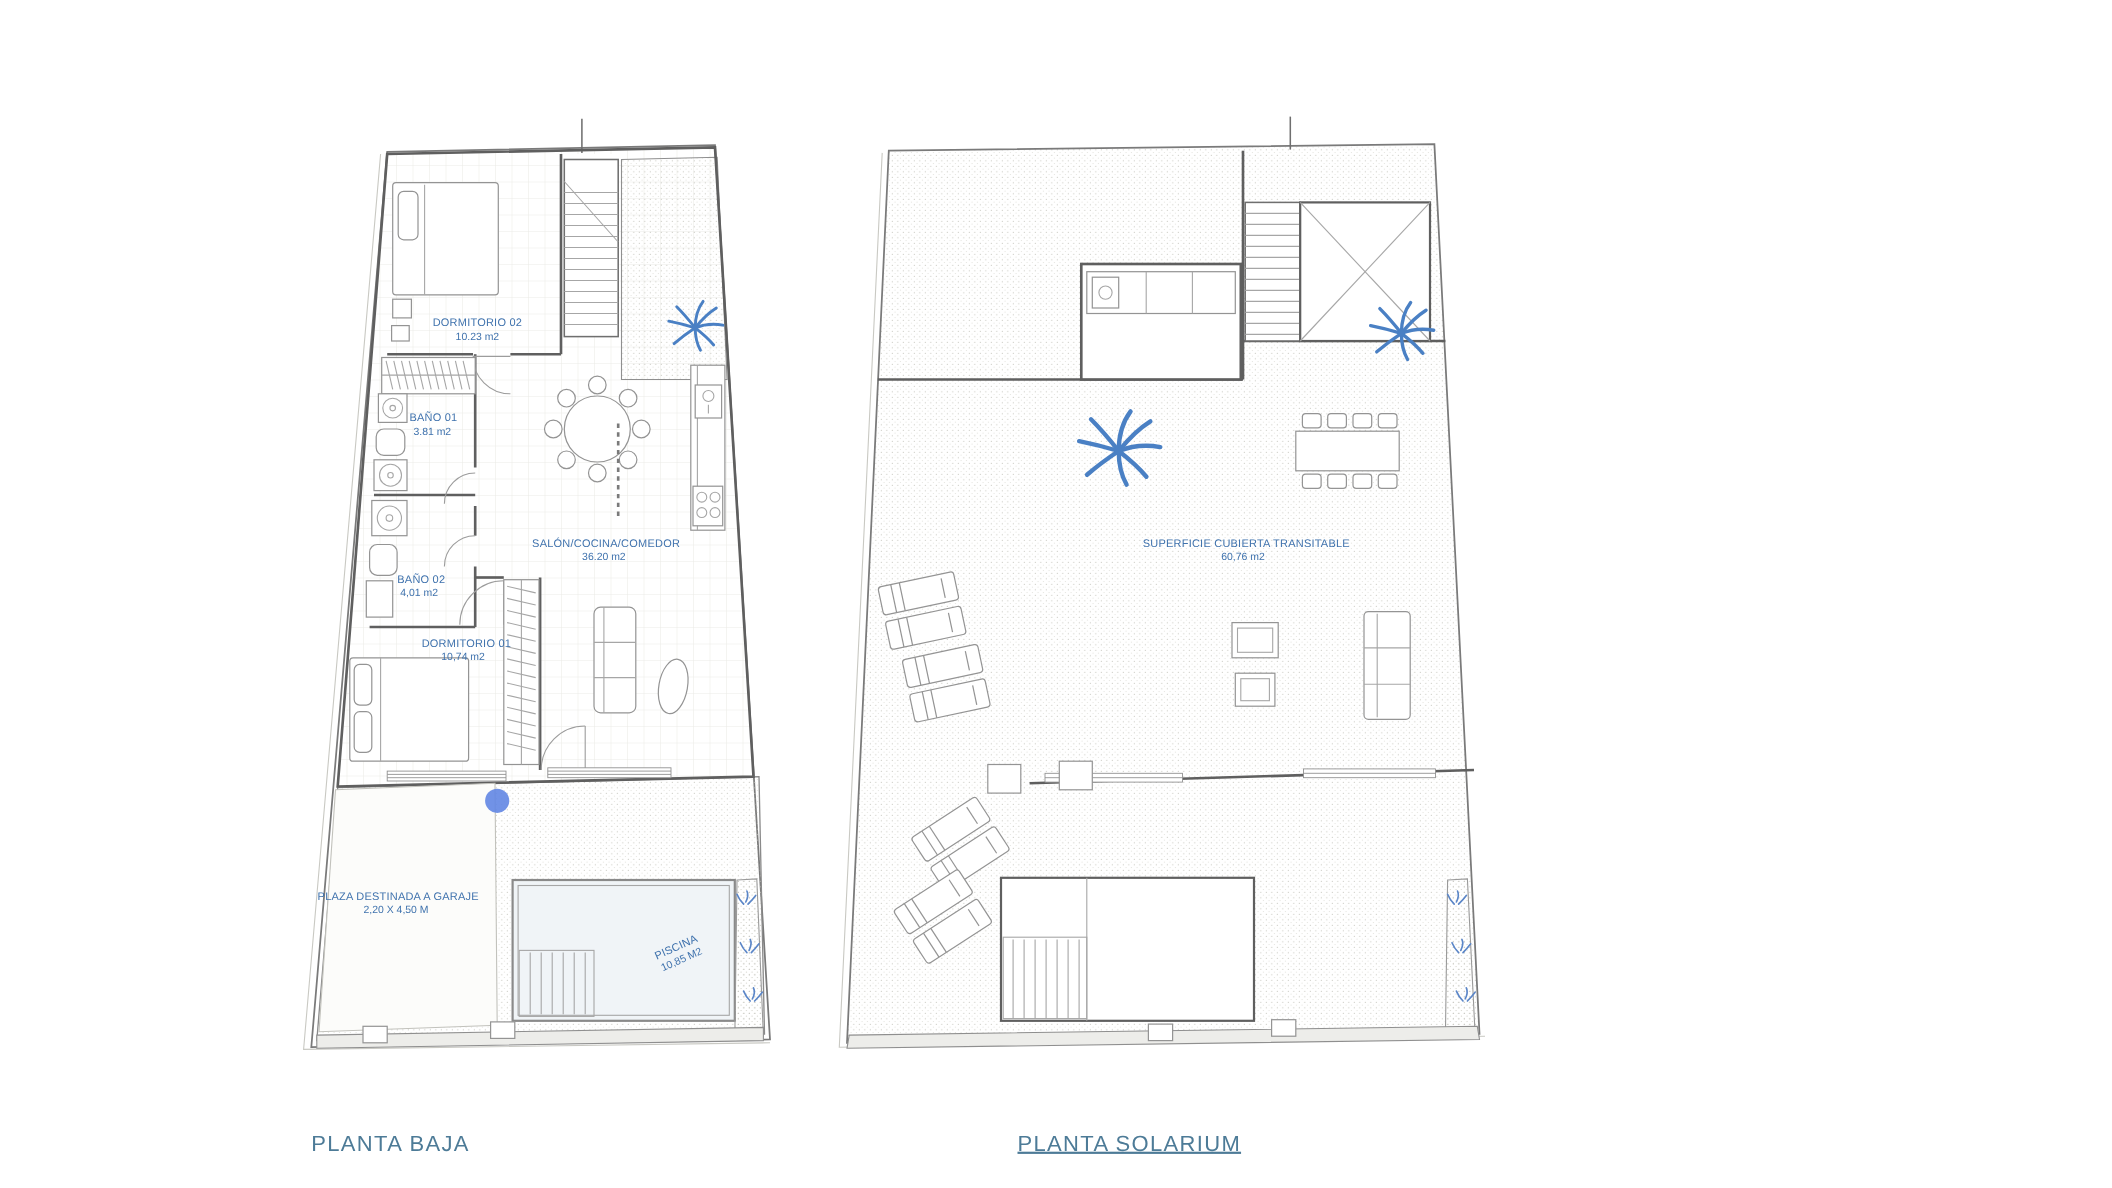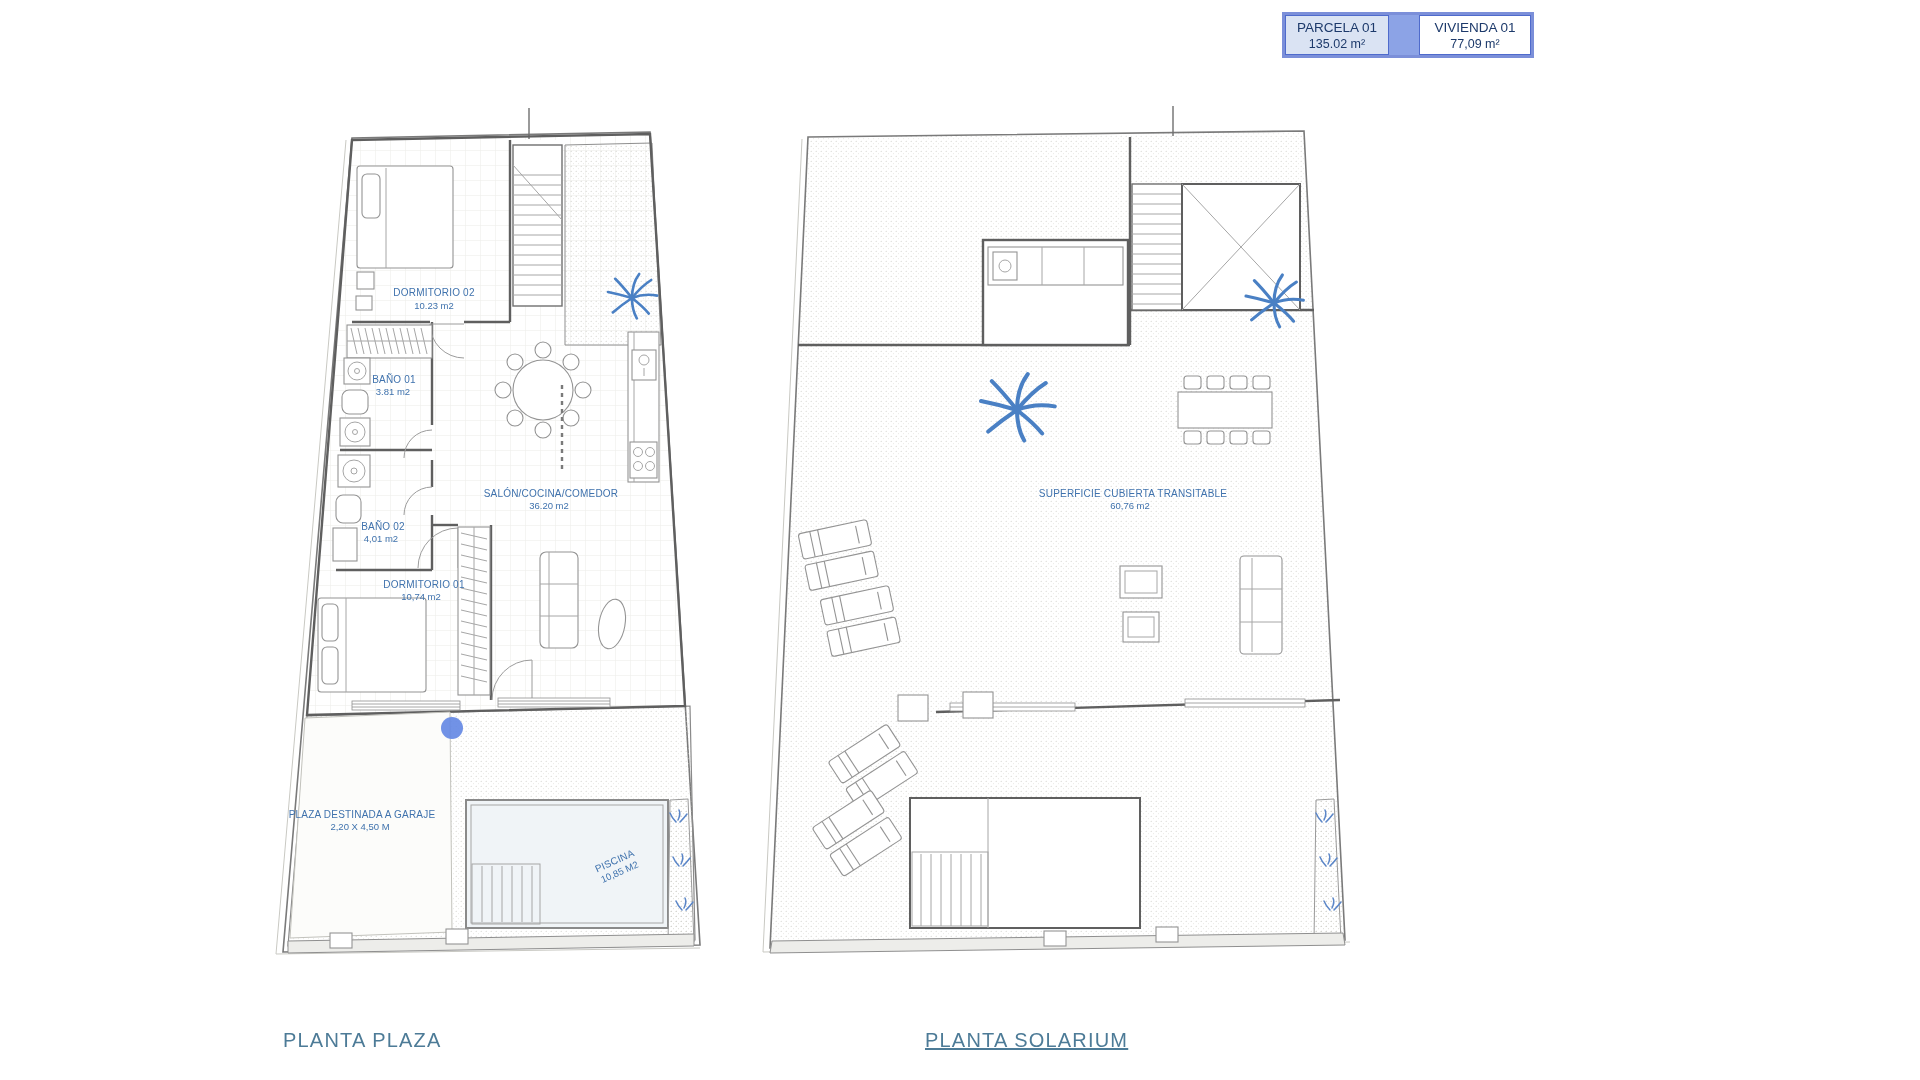--- a/index.html
+++ b/index.html
@@ -37,31 +37,20 @@
   .rlabel-area{font-family:"Liberation Sans",sans-serif;font-size:9.5px;fill:#3f72ad;text-anchor:middle;}
   .palm path{stroke:#4a80c4;stroke-width:2.2;fill:none;stroke-linecap:round;}
   .palm circle{fill:#4a80c4;}
   .plant path{stroke:#5b86c8;stroke-width:1.5;fill:none;stroke-linecap:round;}
 </style>
 </head>
 <body>
 
 <div class="stage">
 
-  <div class="sheet-header">
-    <div class="hcell parcela">
-      <div class="t1">PARCELA 01</div>
-      <div class="t2">135.02 m²</div>
-    </div>
-    <div class="hcell spacer"></div>
-    <div class="hcell vivienda">
-      <div class="t1">VIVIENDA 01</div>
-      <div class="t2">77,09 m²</div>
-    </div>
-  </div>
 
   <svg width="1920" height="1080" viewBox="0 0 1920 1080">
     <defs>
       <pattern id="dots" width="5" height="5" patternUnits="userSpaceOnUse">
         <circle cx="1.2" cy="1.2" r="0.55" fill="#c9c9c2"></circle>
         <circle cx="3.6" cy="3.8" r="0.45" fill="#d6d6cf"></circle>
       </pattern>
       <pattern id="grid" width="15" height="15" patternUnits="userSpaceOnUse">
         <path d="M15 0H0V15" fill="none" stroke="#ebebe7" stroke-width="1"></path>
       </pattern>
@@ -417,15 +406,15 @@
       </g>
 
       <use href="#palm" transform="translate(1017,410) scale(1.8)"></use>
       <use href="#palm" transform="translate(1274,303) scale(1.4)"></use>
 
       <text class="rlabel" x="1133" y="497">SUPERFICIE CUBIERTA TRANSITABLE</text>
       <text class="rlabel-area" x="1130" y="509">60,76 m2</text>
     </g>
   </svg>
 
-  <div class="plan-title baja">PLANTA PLAZA</div>
+  <div class="plan-title baja">PLANTA BAJA</div>
   <div class="plan-title solarium">PLANTA SOLARIUM</div>
 </div>
 
 </body></html>

